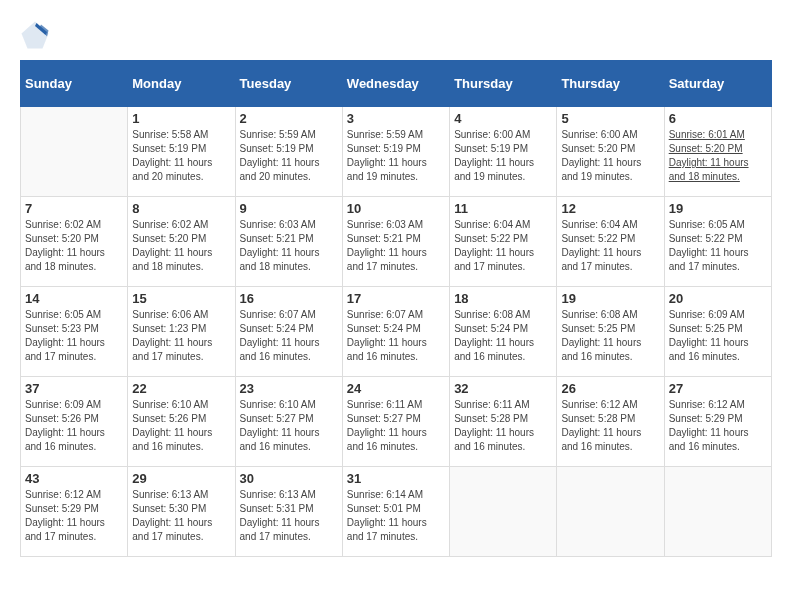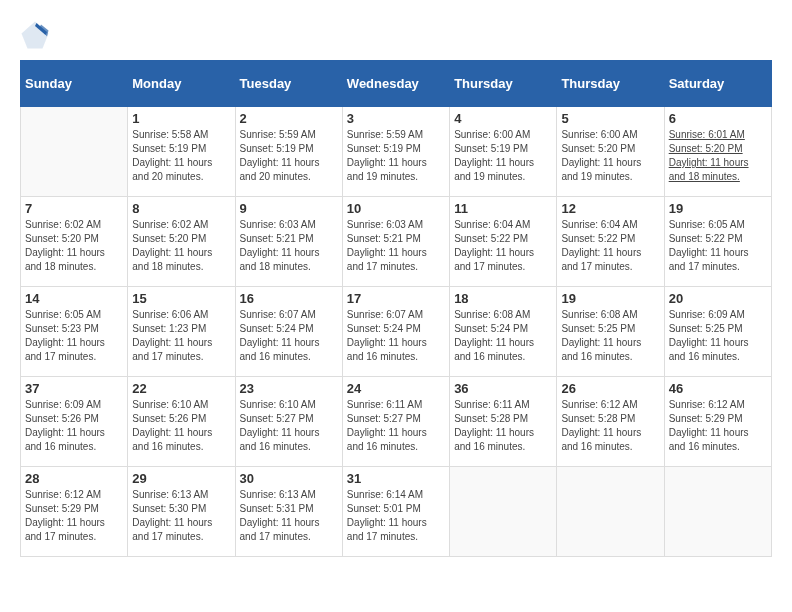--- a/index.html
+++ b/index.html
@@ -298,44 +298,44 @@
 and 16 minutes.</div>
         </td>
         <td>
           <span class="day-num">24</span>
           <div class="day-info" style="white-space: pre-line;">Sunrise: 6:11 AM
 Sunset: 5:27 PM
 Daylight: 11 hours
 and 16 minutes.</div>
         </td>
         <td>
-          <span class="day-num">36</span>
+          <span class="day-num">32</span>
           <div class="day-info" style="white-space: pre-line;">Sunrise: 6:11 AM
 Sunset: 5:28 PM
 Daylight: 11 hours
 and 16 minutes.</div>
         </td>
         <td>
           <span class="day-num">26</span>
           <div class="day-info" style="white-space: pre-line;">Sunrise: 6:12 AM
 Sunset: 5:28 PM
 Daylight: 11 hours
 and 16 minutes.</div>
         </td>
         <td>
-          <span class="day-num">46</span>
+          <span class="day-num">27</span>
           <div class="day-info" style="white-space: pre-line;">Sunrise: 6:12 AM
 Sunset: 5:29 PM
 Daylight: 11 hours
 and 16 minutes.</div>
         </td>
       </tr>
       <tr>
         <td>
-          <span class="day-num">28</span>
+          <span class="day-num">43</span>
           <div class="day-info" style="white-space: pre-line;">Sunrise: 6:12 AM
 Sunset: 5:29 PM
 Daylight: 11 hours
 and 17 minutes.</div>
         </td>
         <td>
           <span class="day-num">29</span>
           <div class="day-info" style="white-space: pre-line;">Sunrise: 6:13 AM
 Sunset: 5:30 PM
 Daylight: 11 hours

